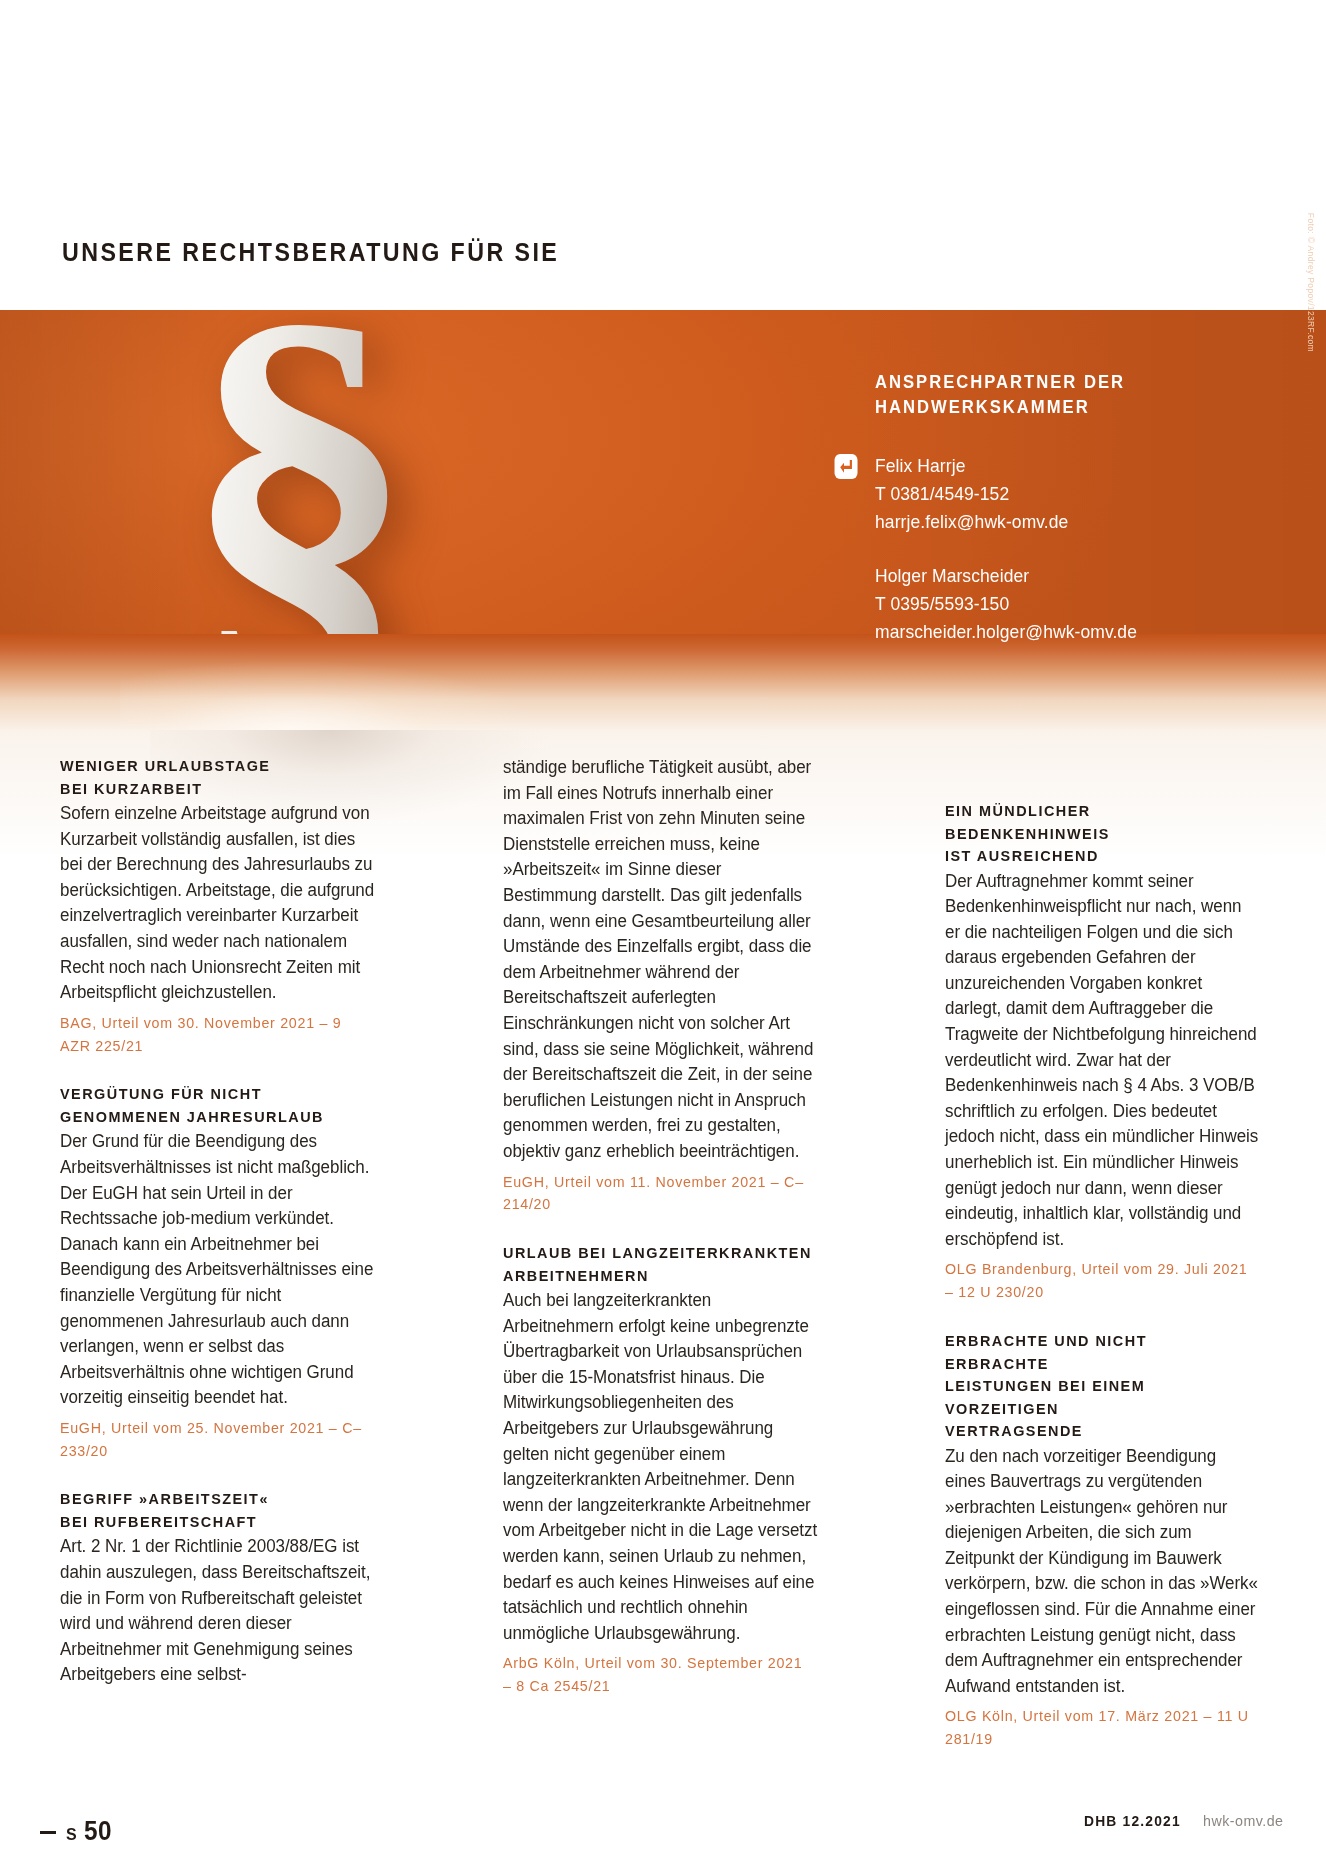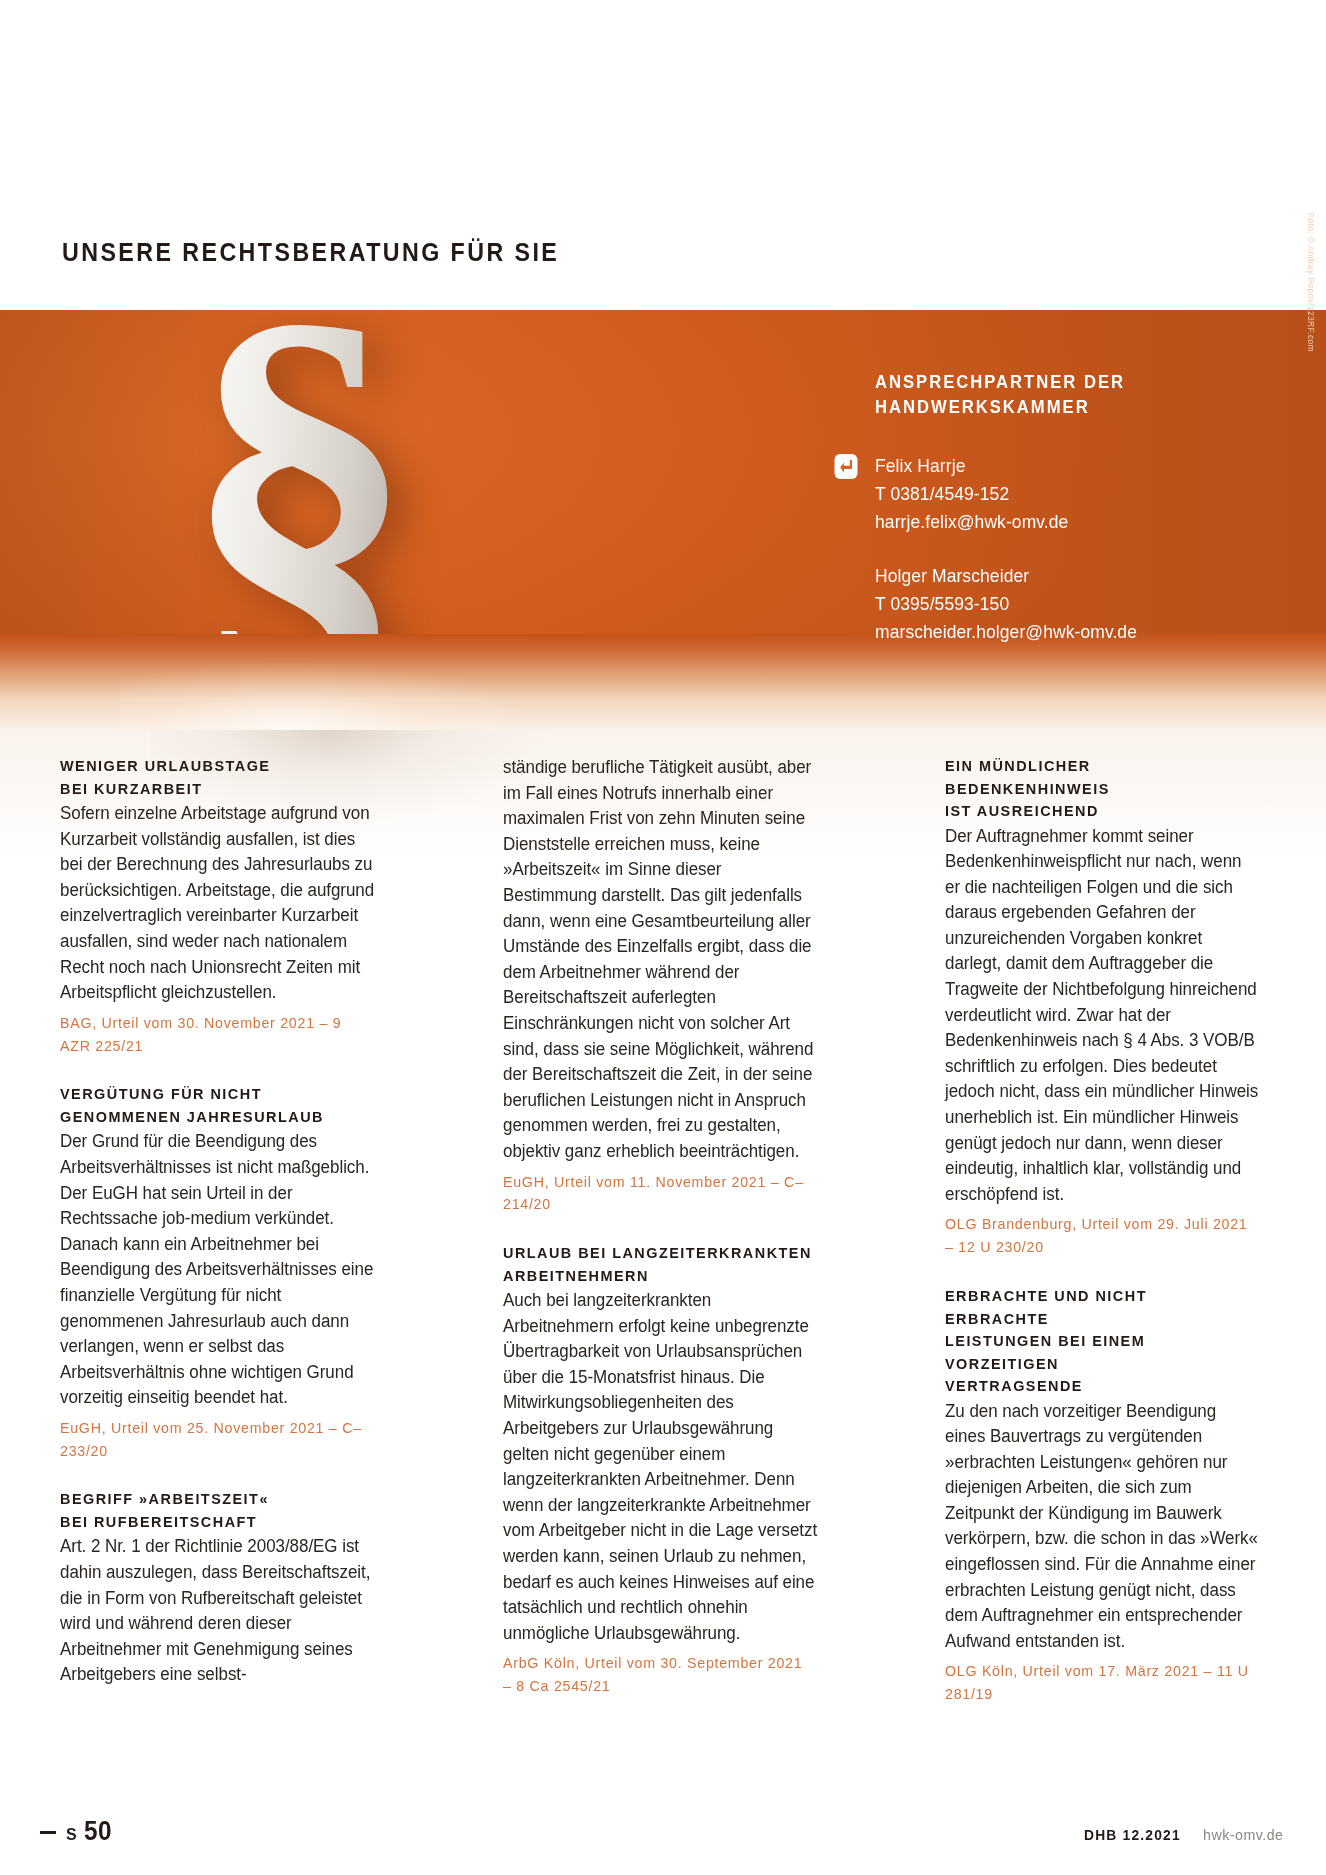--- a/index.html
+++ b/index.html
@@ -148,21 +148,21 @@
   
   .columns {
     position: absolute;
     left: 60px; top: 755px;
     width: 1212px;
     display: flex;
     gap: 8px;
     z-index: 4;
   }
   .col { width: 332px; margin-right: 108px; }
-  .col:last-child { margin-right: 0; }
+  .col:last-child { margin-right: 0; margin-top: 45px; }
 
   h2.sec-head {
     margin: 0 0 1px 0;
     font-weight: bold;
     font-size: 15.2px;
     letter-spacing: 1.55px;
     line-height: 1.48;
     color: #231a16;
     transform: scaleX(0.95);
     transform-origin: left top;
@@ -204,21 +204,21 @@
   .footer-s {
     font-size: 16px; font-weight: bold; letter-spacing: 0.5px;
     margin-right: 7px;
   }
   .footer-page {
     font-size: 27px; font-weight: bold; letter-spacing: 0.5px;
     transform: scaleX(0.9); transform-origin: left bottom;
   }
   .footer-right {
     position: absolute;
-    right: 38px; bottom: 32px;
+    right: 38px; bottom: 46px;
     display: flex; align-items: baseline; gap: 14px;
   }
   .footer-issue {
     font-size: 15px; font-weight: bold; letter-spacing: 1.3px;
     color: #231a16;
     transform: scaleX(0.92); transform-origin: left bottom;
   }
   .footer-site {
     font-size: 15px; letter-spacing: 0.5px;
     color: #8c8680;

